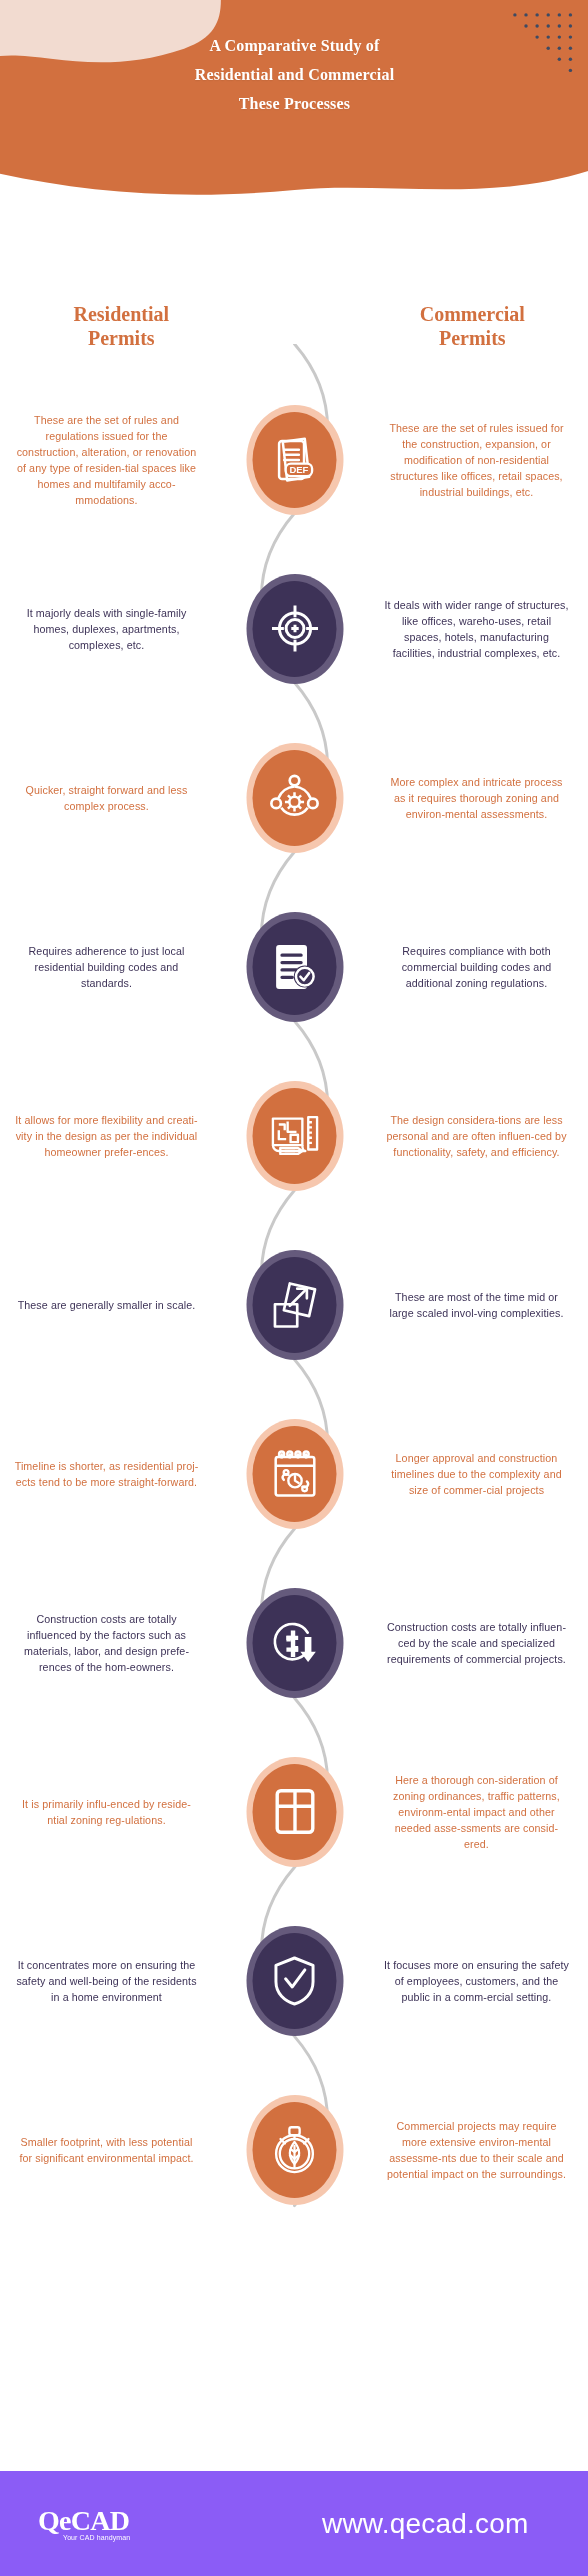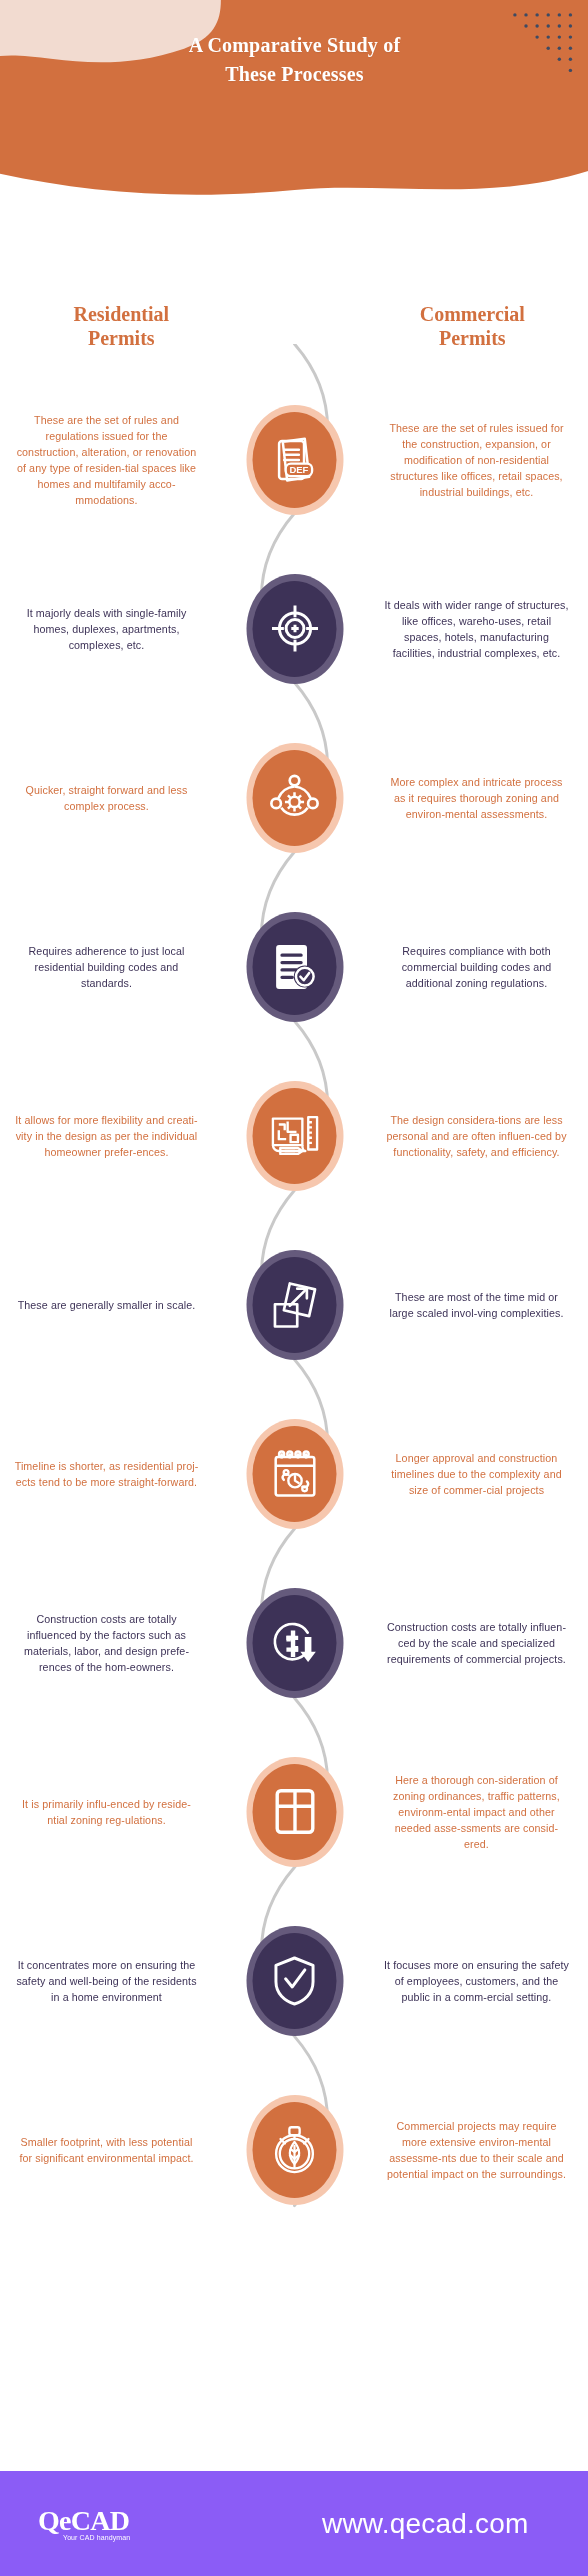--- a/index.html
+++ b/index.html
@@ -26,21 +26,21 @@
   }
   .header-svg { position: absolute; top: 0; left: 0; }
   .header-title {
     position: absolute;
     top: 31px; left: 0;
     width: 589px;
     text-align: center;
     color: #ffffff;
     font-family: "Liberation Serif", serif;
     font-weight: bold;
-    font-size: 20px;
+    font-size: 16px;
     line-height: 29px;
     letter-spacing: 0.2px;
     text-shadow: 0 0.7px 1.5px rgba(0,0,0,0.07);
     z-index: 5;
   }
   .dots-wrap { position: absolute; top: 8.8px; right: 5.9px; z-index: 4; }
 
   
   .col-heads {
     position: absolute;
@@ -203,20 +203,21 @@
             <circle cx="83" cy="53" r="2.3"></circle>
           <circle cx="68" cy="68" r="2.3"></circle>
             <circle cx="83" cy="68" r="2.3"></circle>
           <circle cx="83" cy="83" r="2.3"></circle>
         </g>
       </svg>
     </div>
 
     <div class="header-title">
       <div>A Comparative Study of</div>
+      <div>Residential and Commercial</div>
       <div>These Processes</div>
     </div>
   </div>
 
   <div class="col-heads">
     <div class="col-head left">
       <div>Residential</div>
       <div>Permits</div>
     </div>
     <div class="col-head right">

